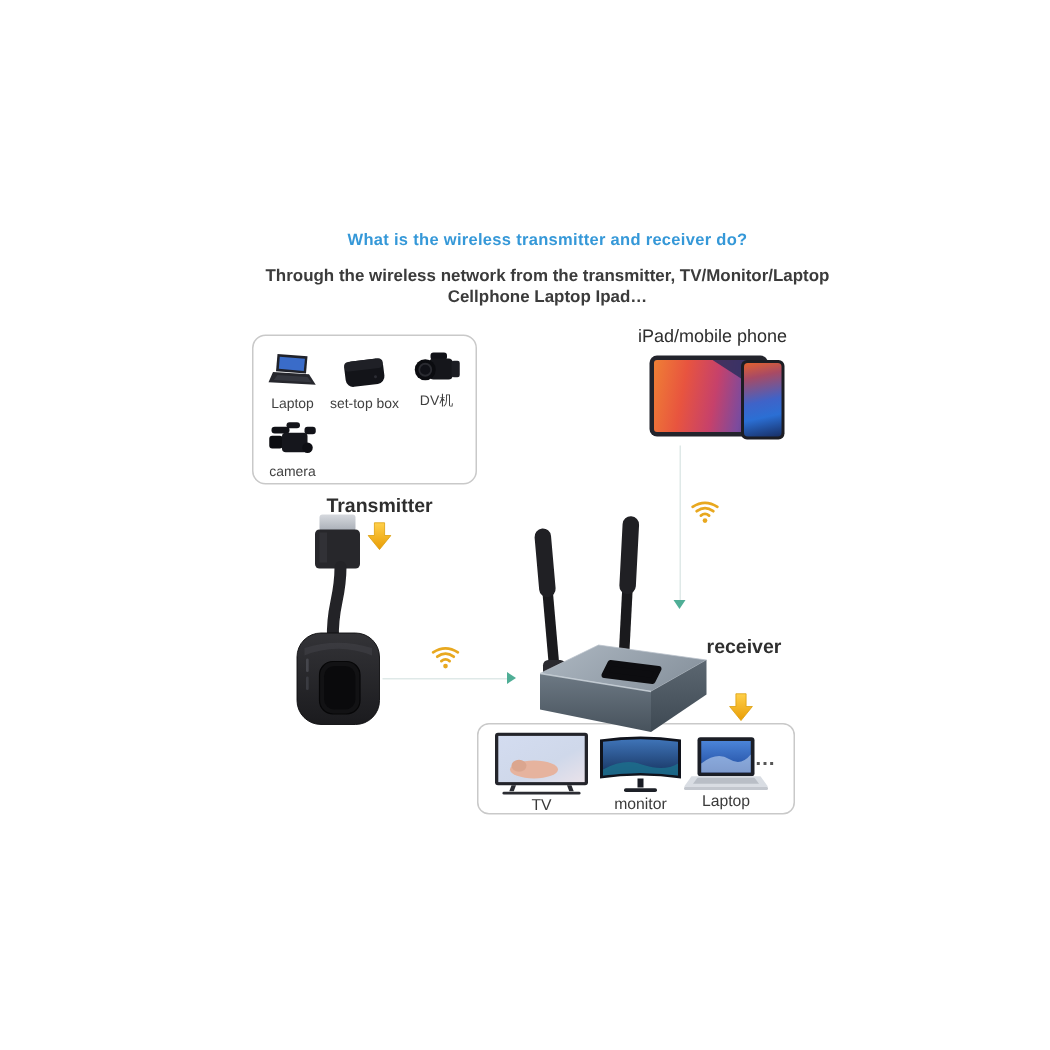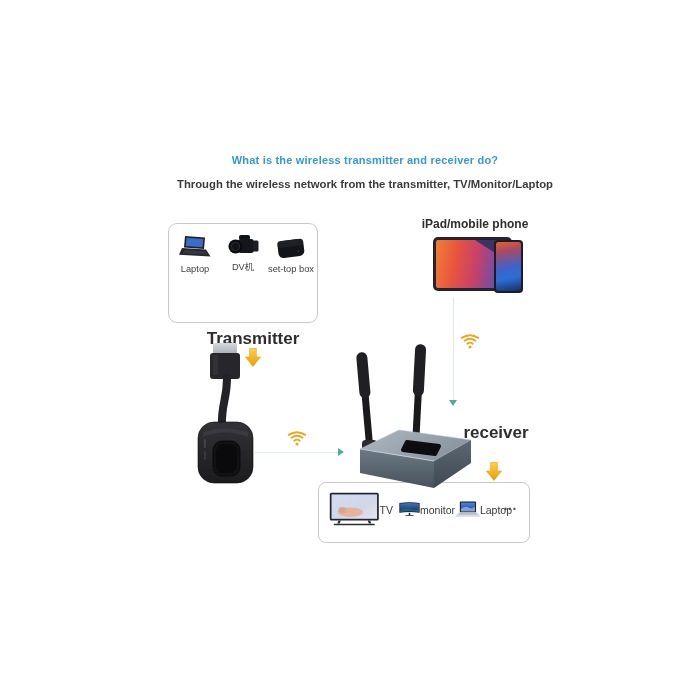--- a/index.html
+++ b/index.html
@@ -7,22 +7,22 @@
          font-family:"Liberation Sans",sans-serif;}
   .abs{position:absolute;}
   .center{text-align:center;}
   #title{left:165px;top:154px;width:400px;font-size:11px;font-weight:bold;color:#3598d8;letter-spacing:.2px;}
   #para{left:160px;top:178px;width:410px;font-size:11.3px;font-weight:bold;color:#3b3b3b;line-height:13.6px;}
   .devbox{border:1px solid #c9c9c9;border-radius:9px;background:#fff;box-sizing:border-box;}
   #source-box{left:168px;top:223px;width:150px;height:100px;display:grid;
               grid-template-columns:1fr 1fr 1fr;grid-template-rows:1fr 1fr;padding:5px 2px 3px 2px;}
   .srccell{display:flex;flex-direction:column;align-items:center;justify-content:flex-end;}
   .srccell .lbl{font-size:9.3px;color:#3f3f3f;margin-top:1px;white-space:nowrap;}
-  #mobile-label{left:400px;top:217px;width:150px;font-size:12px;font-weight:bold;color:#2e2e2e;}
-  .devlbl{font-size:17px;font-weight:bold;color:#2e2e2e;}
+  #mobile-label{left:400px;top:217px;width:150px;font-size:12px;font-weight:normal;color:#2e2e2e;}
+  .devlbl{font-size:13px;font-weight:bold;color:#2e2e2e;}
   #transmitter-label{left:203px;top:329px;width:100px;}
   #receiver-label{left:446px;top:423px;width:100px;}
   
   #tablet{left:433px;top:237px;width:79px;height:54px;background:#23242c;border-radius:5px;padding:0;z-index:1;}
   #tablet .scr{position:absolute;left:3px;top:3px;right:3px;bottom:3px;border-radius:2px;
      background:linear-gradient(100deg,#ef7f35 0%,#e8543f 28%,#c6416b 55%,#7b4b9e 78%,#3c3f75 100%);overflow:hidden;}
   #tablet .tri{position:absolute;right:0;top:0;width:34px;height:22px;
      clip-path:polygon(100% 0,100% 100%,0 0);background:#2c2f5e;opacity:.85;}
   #phone{left:494px;top:240px;width:29px;height:53px;background:#1c1d24;border-radius:4px;z-index:2;}
   #phone .scr{position:absolute;left:2px;top:2px;right:2px;bottom:2px;border-radius:2.5px;
@@ -30,69 +30,81 @@
   
   .conn{background:#dfe9e8;}
   #v-line{left:453px;top:297px;width:1px;height:104px;}
   #h-line{left:255px;top:452px;width:85px;height:1px;}
   #v-dot{left:449px;top:400px;width:0;height:0;border-left:4px solid transparent;
          border-right:4px solid transparent;border-top:6px solid #4fae96;}
   #h-dot{left:338px;top:448px;width:0;height:0;border-top:4px solid transparent;
          border-bottom:4px solid transparent;border-left:6px solid #4fae96;}
   
   #output-box{left:318px;top:482px;width:212px;height:61px;border-radius:8px;z-index:1;}
-  .outitem{position:absolute;display:flex;flex-direction:row;align-items:center;}
+  .outitem{position:absolute;display:flex;flex-direction:column;align-items:center;}
   .outitem .lbl{font-size:10.5px;color:#3a3a3a;margin-top:1px;}
   #out-tv{left:10px;top:5px;width:64px;}
   #out-monitor{left:80px;top:6px;width:56px;}
   #out-laptop{left:137px;top:8px;width:56px;}
   #out-more{position:absolute;left:184px;top:14px;font-size:14px;font-weight:bold;color:#555;letter-spacing:.5px;}
   #transmitter-svg{left:196px;top:342px;z-index:2;}
   #receiver-svg{left:350px;top:342px;z-index:2;}
   .wifi{z-index:3;}
 </style>
 </head>
 <body>
 
 <div id="stage">
 
   <div id="title" class="abs center">What is the wireless transmitter and receiver do?</div>
   <div id="para" class="abs center">
     <div>Through the wireless network from the transmitter, TV/Monitor/Laptop</div>
+    <div>Cellphone Laptop Ipad…</div>
   </div>
 
   <div id="source-box" class="abs devbox">
     <div class="srccell">
       <svg width="34" height="28" viewBox="0 0 34 28">
         <polygon points="7,1 27,2.5 26,14 6,12.5" fill="#20222a"></polygon>
         <polygon points="8.5,2.8 25.3,4.1 24.5,12.3 7.9,10.9" fill="#3a6cc9"></polygon>
         <polygon points="4,13 28,14.5 32.5,21.5 1,19.8" fill="#26272d"></polygon>
         <polygon points="7,15 27,16.3 29.5,19.8 4.5,18.4" fill="#35373f"></polygon>
       </svg>
       <div class="lbl">Laptop</div>
+    </div>
+    <div class="srccell">
+      <svg width="34" height="28" viewBox="0 0 34 28">
+        <g transform="rotate(-7 17 14)">
+          <rect x="4" y="5" width="26" height="17" rx="5" fill="#131419"></rect>
+          <rect x="4" y="5" width="26" height="6.5" rx="3" fill="#1f2026"></rect>
+          <circle cx="24" cy="17" r="1" fill="#2c2d34"></circle>
+        </g>
+      </svg>
+      <div class="lbl">set-top box</div>
     </div>
     <div class="srccell">
       <svg width="34" height="28" viewBox="0 0 34 28">
         <rect x="13" y="3" width="11" height="5" rx="2" fill="#101117"></rect>
         <rect x="12" y="7" width="16" height="14" rx="3" fill="#15161b"></rect>
         <circle cx="9.5" cy="14.5" r="7" fill="#0b0c10"></circle>
         <circle cx="9.5" cy="14.5" r="4" fill="#101117" stroke="#2a2b31" stroke-width="1.2"></circle>
         <rect x="27" y="8.5" width="5.5" height="11" rx="1.5" fill="#1c1d23"></rect>
       </svg>
       <div class="lbl">DV机</div>
     </div>
     <div class="srccell">
       <svg width="34" height="28" viewBox="0 0 34 28">
-        <g transform="rotate(-7 17 14)">
-          <rect x="4" y="5" width="26" height="17" rx="5" fill="#131419"></rect>
-          <rect x="4" y="5" width="26" height="6.5" rx="3" fill="#1f2026"></rect>
-          <circle cx="24" cy="17" r="1" fill="#2c2d34"></circle>
-        </g>
-      </svg>
-      <div class="lbl">set-top box</div>
+        <rect x="13" y="1.5" width="9" height="4" rx="2" fill="#14151a"></rect>
+        <rect x="3" y="4.5" width="12" height="4.5" rx="2.2" fill="#101116"></rect>
+        <rect x="25" y="4.5" width="7.5" height="5" rx="2" fill="#111218"></rect>
+        <rect x="1.5" y="10.5" width="9" height="8.5" rx="2" fill="#0c0d11"></rect>
+        <rect x="10" y="8.5" width="17" height="13" rx="2.5" fill="#15161c"></rect>
+        <circle cx="27" cy="18.5" r="3.5" fill="#0e0f14"></circle>
+      </svg>
+      <div class="lbl">camera</div>
     </div>
   </div>
 
   <div id="mobile-label" class="abs center">iPad/mobile phone</div>
   <div id="tablet" class="abs">
     <div class="scr">
         <div class="tri"></div>
       </div>
   </div>
   <div id="phone" class="abs">

